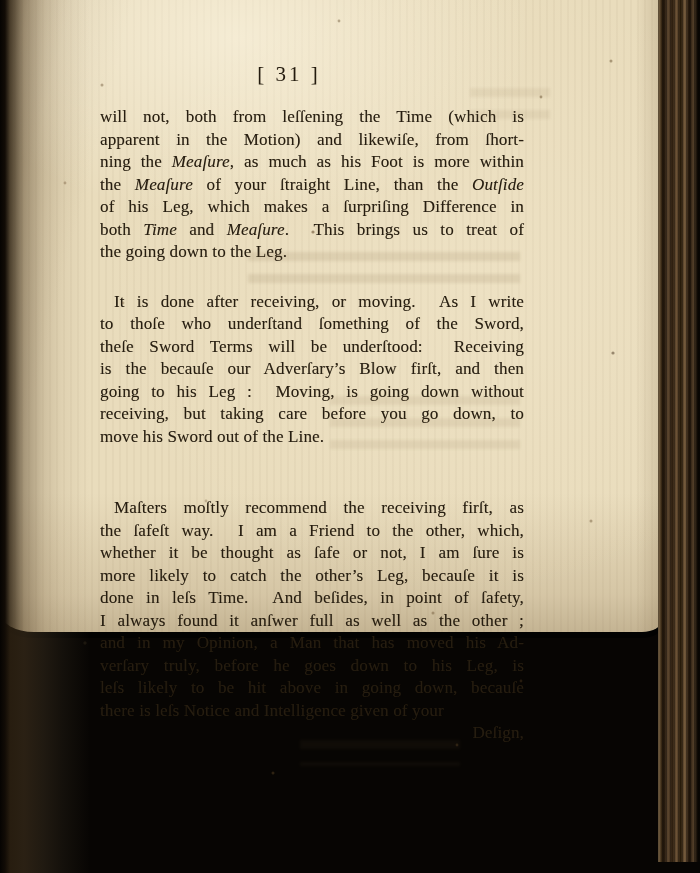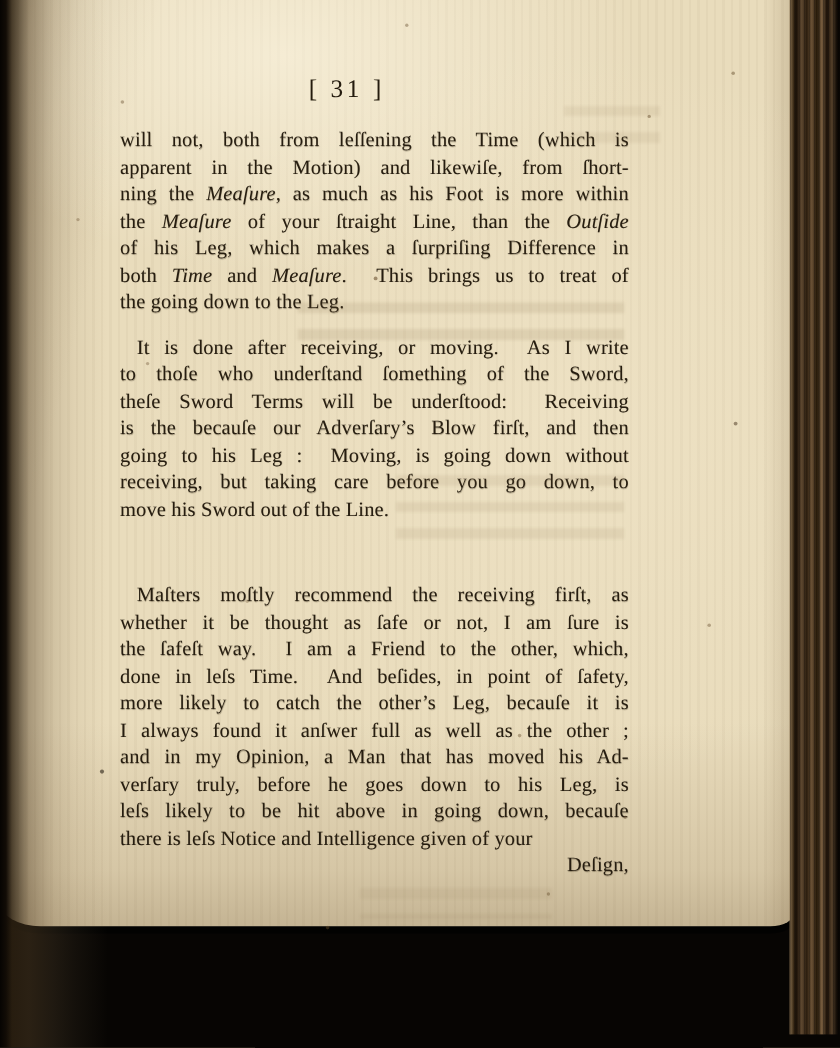--- a/index.html
+++ b/index.html
@@ -7,21 +7,21 @@
     width: 700px; height: 873px;
     overflow: hidden;
     background: #070503;
     font-family: "Liberation Serif", "DejaVu Serif", serif;
   }
   .scene { position: relative; width: 700px; height: 873px; background: #070503; }
 
   
   .page {
     position: absolute; left: 0; top: 0;
-    width: 662px; height: 772px;
+    width: 662px; height: 632px;
     background:
       radial-gradient(ellipse 420px 260px at 36% 6%, rgba(255,249,232,0.55), rgba(255,249,232,0) 70%),
       radial-gradient(ellipse 500px 420px at 70% 45%, rgba(250,240,216,0.25), rgba(250,240,216,0) 75%),
       linear-gradient(104deg, rgba(62,46,24,0.40) 0px, rgba(92,72,44,0.22) 30px, rgba(120,100,70,0.10) 70px, rgba(0,0,0,0) 130px),
       linear-gradient(to bottom, rgba(0,0,0,0) 78%, rgba(124,98,62,0.18) 94%, rgba(110,86,52,0.30) 100%),
       linear-gradient(to left, rgba(110,86,52,0.22) 0px, rgba(0,0,0,0) 26px),
       repeating-linear-gradient(90deg, rgba(120,100,70,0.05) 0 2px, rgba(0,0,0,0) 2px 7px),
       #e9dcbc;
     border-radius: 0 0 20px 34px / 0 0 12px 20px;
     box-shadow: 0 6px 0 rgba(0,0,0,0.6);
@@ -55,21 +55,21 @@
     font-size: 21px; letter-spacing: 3px;
     color: #241b0e;
   }
   .textblock {
     position: absolute; left: 100px; top: 100px; width: 424px;
     padding-top: 6px;
     font-size: 17px; color: #261d10;
     text-shadow: 0.3px 0.4px 0.6px rgba(48,36,18,0.35);
     letter-spacing: 0.15px;
   }
-  .para + .para { margin-top: 15px; }
+  .para + .para { margin-top: 27px; }
   .para.gap-lg { margin-top: 49px; }
   .line {
     line-height: 22.5px; height: 22.5px;
     text-align: justify; text-align-last: justify;
     white-space: pre-wrap;
   }
   .line.last { text-align-last: left; }
   .para.indent .line:first-child { text-indent: 14px; }
   .it { font-style: italic; }
   .catchword { line-height: 22.5px; text-align: right; }
@@ -131,24 +131,24 @@
             <div class="line"><span>It is done after receiving, or moving.  As I write</span></div>
             <div class="line"><span>to thoſe who underſtand ſomething of the Sword,</span></div>
             <div class="line"><span>theſe Sword Terms will be underſtood:  Receiving</span></div>
             <div class="line"><span>is the becauſe our Adverſary’s Blow firſt, and then</span></div>
             <div class="line"><span>going to his Leg :  Moving, is going down without</span></div>
             <div class="line"><span>receiving, but taking care before you go down, to</span></div>
             <div class="line last"><span>move his Sword out of the Line.</span></div>
           </div>
           <div class="para indent gap-lg">
             <div class="line"><span>Maſters moſtly recommend the receiving firſt, as</span></div>
+            <div class="line"><span>the ſafeſt way.  I am a Friend to the other, which,</span></div>
             <div class="line"><span>whether it be thought as ſafe or not, I am ſure is</span></div>
-            <div class="line"><span>the ſafeſt way.  I am a Friend to the other, which,</span></div>
+            <div class="line"><span>more likely to catch the other’s Leg, becauſe it is</span></div>
             <div class="line"><span>done in leſs Time.  And beſides, in point of ſafety,</span></div>
-            <div class="line"><span>more likely to catch the other’s Leg, becauſe it is</span></div>
             <div class="line"><span>I always found it anſwer full as well as the other ;</span></div>
             <div class="line"><span>and in my Opinion, a Man that has moved his Ad-</span></div>
             <div class="line"><span>verſary truly, before he goes down to his Leg, is</span></div>
             <div class="line"><span>leſs likely to be hit above in going down, becauſe</span></div>
             <div class="line last"><span>there is leſs Notice and Intelligence given of your</span></div>
           </div>
         </div>
       <div class="catchword">Deſign,</div>
     </div>
 

